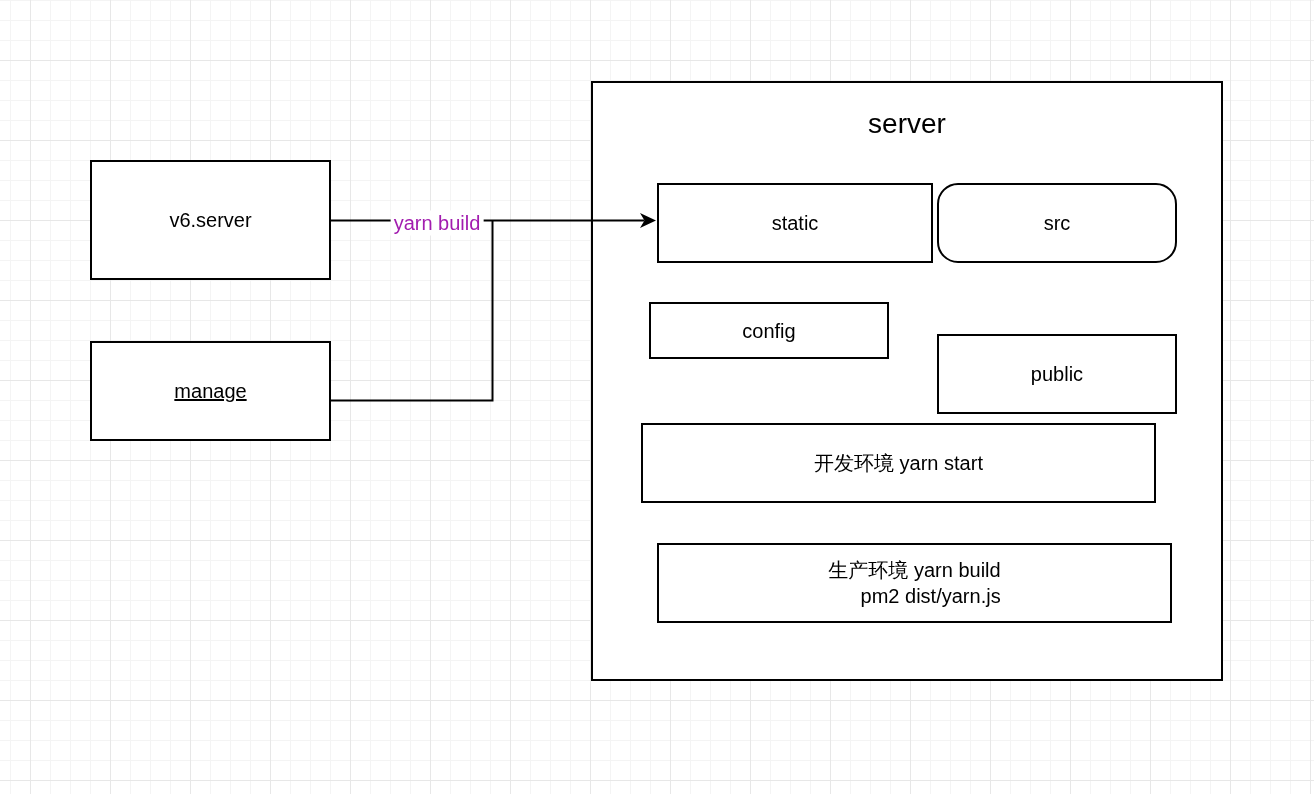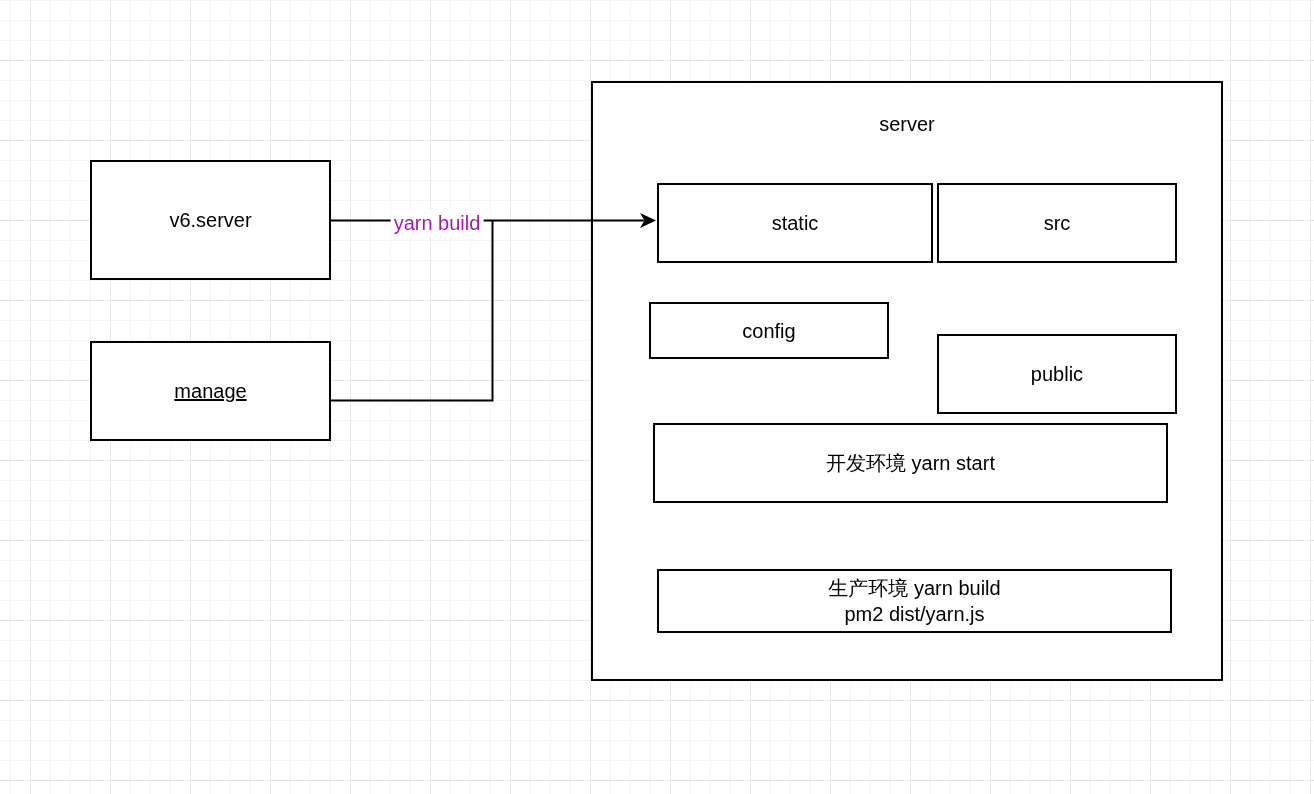--- a/index.html
+++ b/index.html
@@ -45,31 +45,31 @@
 
   #node-v6      { left: 90px;  top: 160px; width: 241px; height: 120px; }
   #node-manage  { left: 90px;  top: 341px; width: 241px; height: 100px; text-decoration: underline; }
 
   #node-server  { left: 591px; top: 81px;  width: 632px; height: 600px; display: block; }
   .server-title {
     position: absolute;
     left: 0; right: 0;
     top: 28px;
     text-align: center;
-    font-size: 20px;
+    font-size: 28px;
     color: #000000;
   }
 
   
   #node-static  { left: 64px;  top: 100px; width: 276px; height: 80px; }
-  #node-src     { left: 344px; top: 100px; width: 240px; height: 80px; }
+  #node-src     { left: 344px; top: 100px; width: 240px; height: 80px; border-radius: 21px; }
   #node-config  { left: 56px;  top: 219px; width: 240px; height: 57px; }
   #node-public  { left: 344px; top: 219px; width: 240px; height: 80px; margin-top: 32px; }
-  #node-dev     { left: 60px;  top: 340px; width: 515px; height: 80px; }
-  #node-prod    { left: 64px;  top: 486px; width: 515px; height: 64px; }
+  #node-dev     { left: 48px;  top: 340px; width: 515px; height: 80px; }
+  #node-prod    { left: 64px;  top: 460px; width: 515px; height: 80px; text-align: right; }
 
   .connectors {
     position: absolute;
     left: 0; top: 0;
     width: 1314px;
     height: 794px;
     pointer-events: none;
   }
 
   .edge-label {

